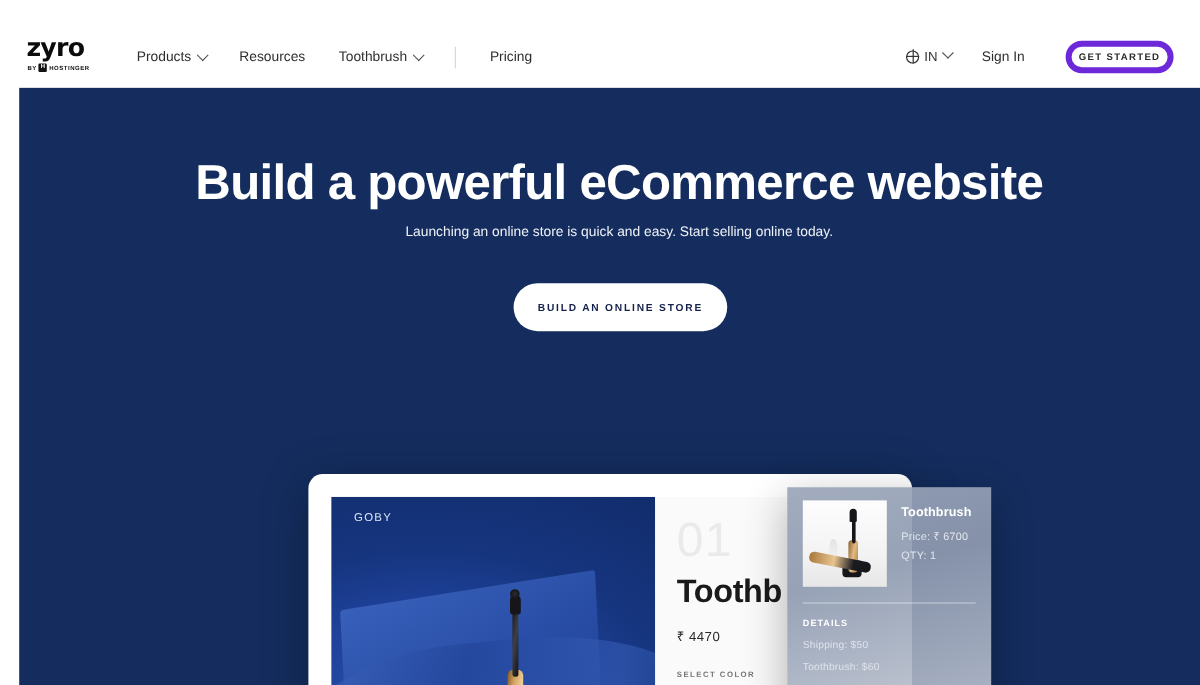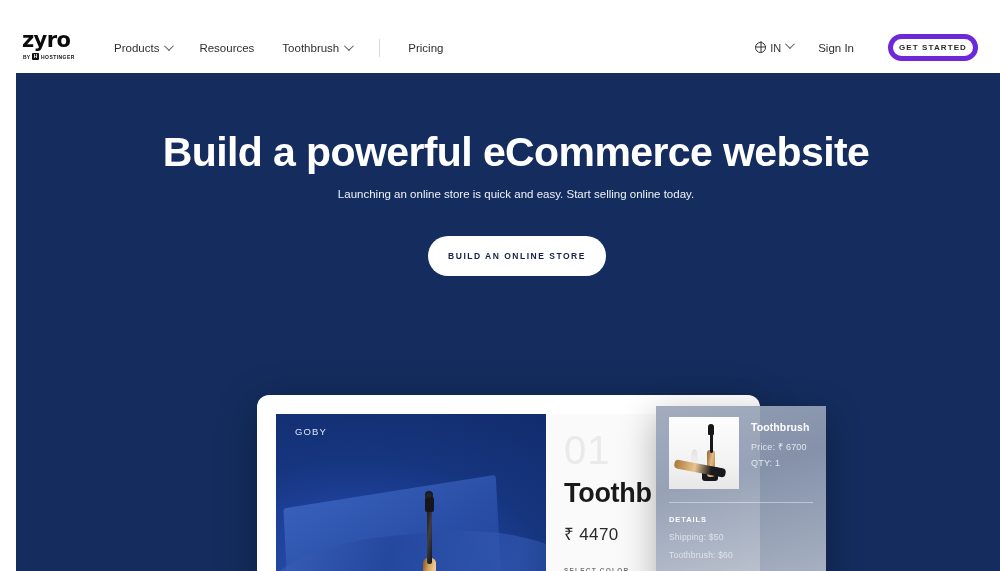--- a/index.html
+++ b/index.html
@@ -215,21 +215,21 @@
     font-size: 40px; font-weight: 300; color: #eaeaea;
     line-height: 36px; letter-spacing: 1px;
   }
   .detail-name {
     margin-top: 10px;
     font-size: 27px; font-weight: 700; color: #1a1a1a;
     white-space: nowrap; letter-spacing: -0.3px;
   }
   .detail-price {
     margin-top: 13px;
-    font-size: 17px; font-weight: 400; color: #2a2a2a; letter-spacing: 0.4px;
+    font-size: 11px; font-weight: 400; color: #2a2a2a; letter-spacing: 0.4px;
   }
   .detail-selcolor {
     margin-top: 22px;
     font-size: 6.5px; font-weight: 700; color: #777; letter-spacing: 1.2px;
   }
   .swatch-row { display: flex; align-items: center; gap: 7px; margin-top: 7px; }
   .swatch {
     width: 13px; height: 13px; border-radius: 50%;
   }
   .swatch.gold {

